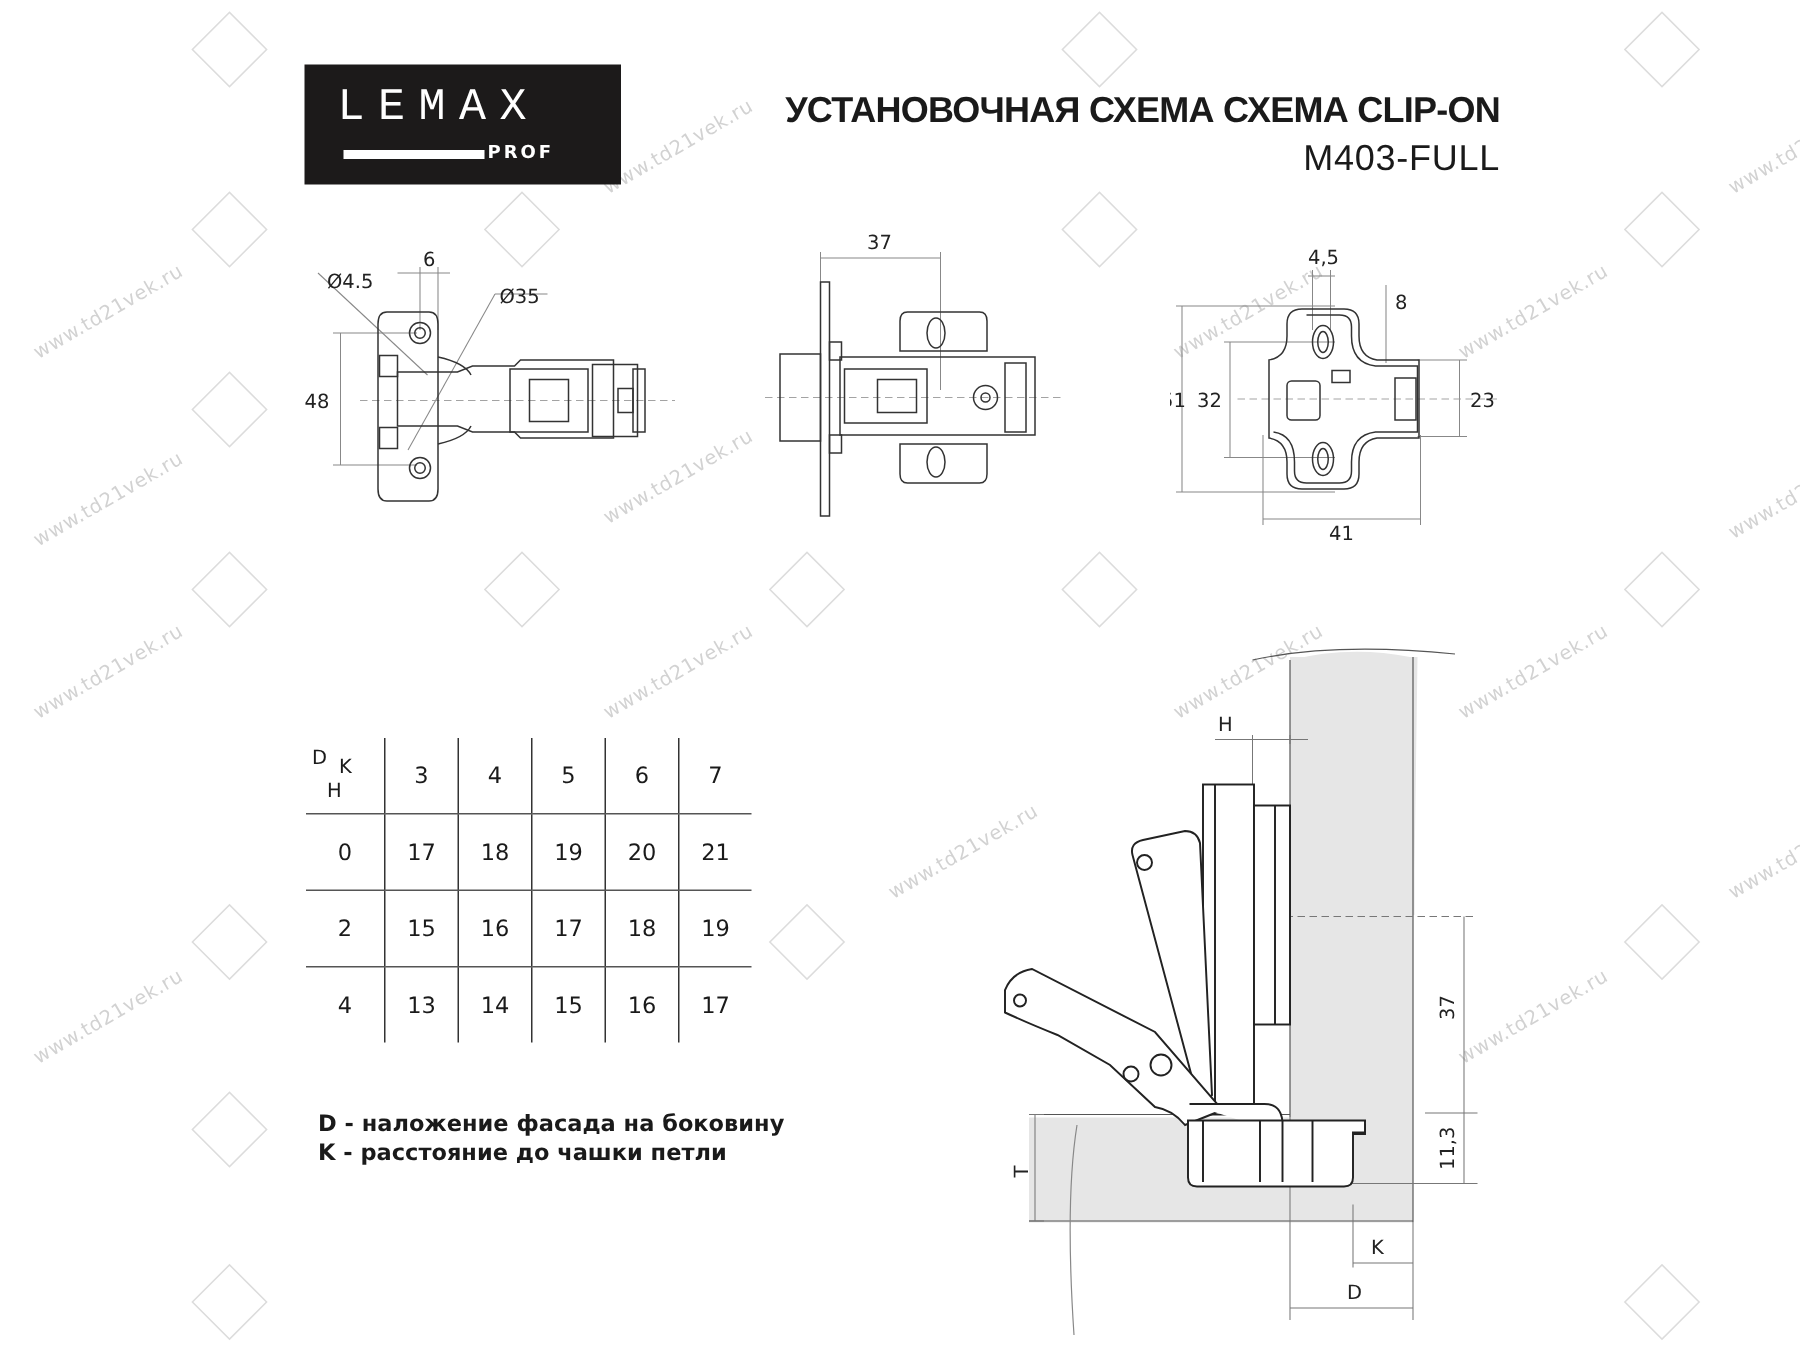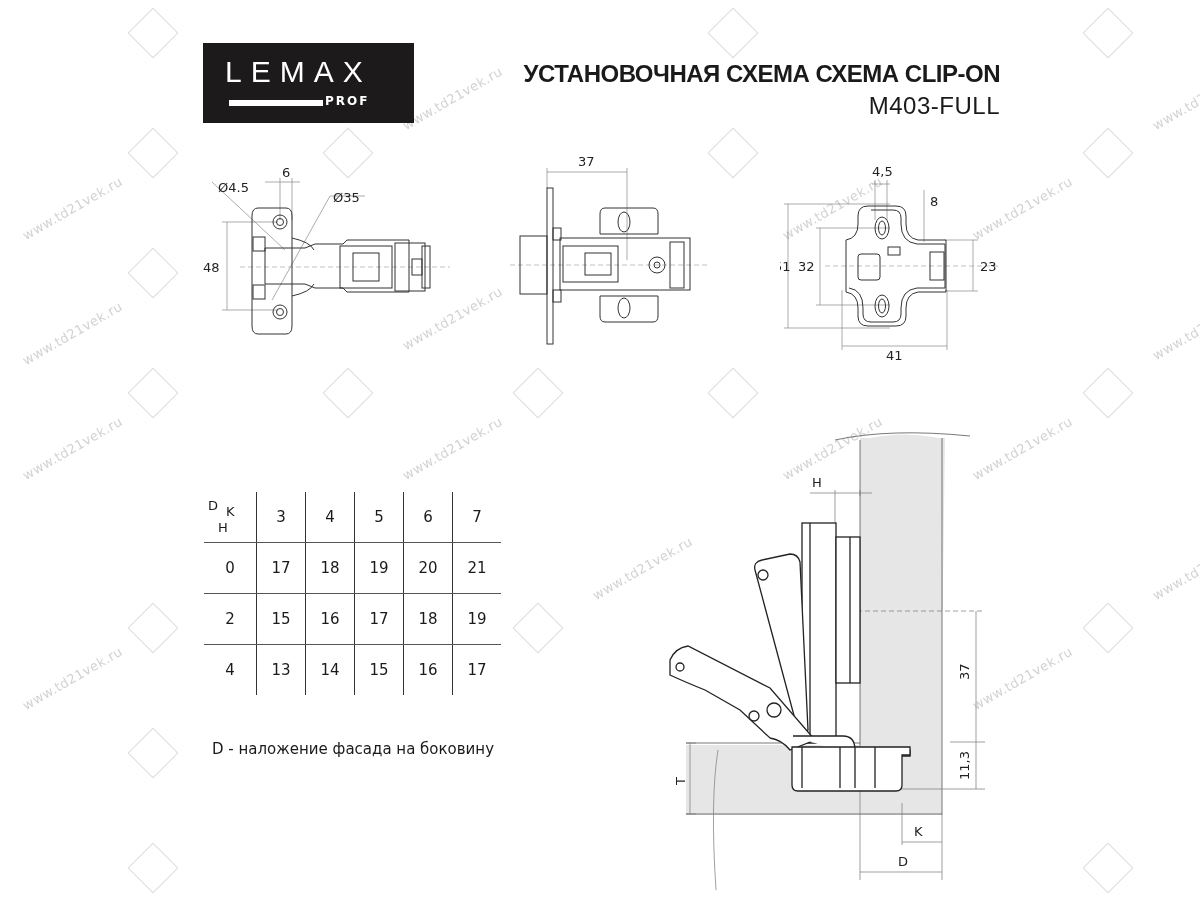--- a/index.html
+++ b/index.html
@@ -4,35 +4,35 @@
 <style>
   html, body { margin: 0; padding: 0; background: #ffffff; }
   body { width: 1200px; height: 900px; position: relative; overflow: hidden;
          font-family: "DejaVu Sans", "Liberation Sans", sans-serif; color: #1a1a1a; }
   .wm { position: absolute; color: #d2d2d2; font-size: 13px; transform: rotate(-30deg);
         transform-origin: left top; white-space: nowrap; pointer-events: none; letter-spacing: 0.5px; }
   .wmlogo { position: absolute; width: 34px; height: 34px; border: 1.5px solid #dcdcdc;
             transform: rotate(45deg); pointer-events: none; }
   .logo { position: absolute; left: 203px; top: 43px; width: 211px; height: 80px; background: #1c1a1a; }
   .logo-text { position: absolute; left: 22px; top: 12px; color: #fff; font-size: 30px;
-               letter-spacing: 9px; font-weight: normal; font-family: Liberation Sans, sans-serif; }
+               letter-spacing: 9px; font-weight: normal; font-family: Liberation Mono, monospace; }
   .logo-bar { position: absolute; left: 26px; top: 57px; width: 94px; height: 6px; background: #fff; }
   .logo-prof { position: absolute; left: 122px; top: 51px; color: #fff; font-size: 12px;
                font-weight: bold; letter-spacing: 2px; }
   .title { position: absolute; left: 480px; top: 60px; width: 520px; text-align: right;
            font-size: 24px; font-weight: bold; letter-spacing: -0.5px;
            font-family: "Liberation Sans", sans-serif; }
   .subtitle { position: absolute; left: 700px; top: 92px; width: 300px; text-align: right;
               font-size: 24px; font-family: "Liberation Sans", sans-serif; letter-spacing: 0.5px; }
   svg text { font-family: "DejaVu Sans", sans-serif; fill: #222; }
   .tbl { position: absolute; left: 204px; top: 492px; border-collapse: collapse; }
   .tbl td { width: 46px; height: 48px; text-align: center; font-size: 15px; color: #1a1a1a; }
   .tbl td.hdr { width: 50px; }
   .legend { position: absolute; left: 212px; top: 740px; font-size: 15px; line-height: 19px; color: #1a1a1a; }
-  .legend div { white-space: nowrap; }
+  .legend div { white-space: nowrap; font-weight: bold; }
 </style>
 </head>
 <body>
 
 <div>
   <span class="wm" style="left:20px;top:230px;">www.td21vek.ru</span>
   <span class="wm" style="left:20px;top:355px;">www.td21vek.ru</span>
   <span class="wm" style="left:20px;top:470px;">www.td21vek.ru</span>
   <span class="wm" style="left:20px;top:700px;">www.td21vek.ru</span>
   <span class="wm" style="left:400px;top:120px;">www.td21vek.ru</span>
@@ -216,20 +216,21 @@
     <td style="border-right:1.5px solid #333;">14</td>
     <td style="border-right:1.5px solid #333;">15</td>
     <td style="border-right:1.5px solid #333;">16</td>
     <td>17</td>
   </tr>
 </tbody>
   </table>
 
 <div class="legend">
   <div>D - наложение фасада на боковину</div>
+  <div>K - расстояние до чашки петли</div>
 </div>
 
 <svg style="position:absolute;left:650px;top:420px;" width="360" height="480" viewBox="0 0 360 480">
 
   <path d="M210 20 Q250 10 290 18 L295 18 L293 160 L293 190 L210 190 Z" fill="#e6e6e6" stroke="none"></path>
   <rect x="210" y="18" width="82" height="330" fill="#e6e6e6"></rect>
 
   <rect x="36" y="325" width="256" height="70" fill="#e6e6e6"></rect>
   <g stroke="#555" stroke-width="0.8" fill="none">
     <path d="M185 20 Q240 8 320 16"></path>

